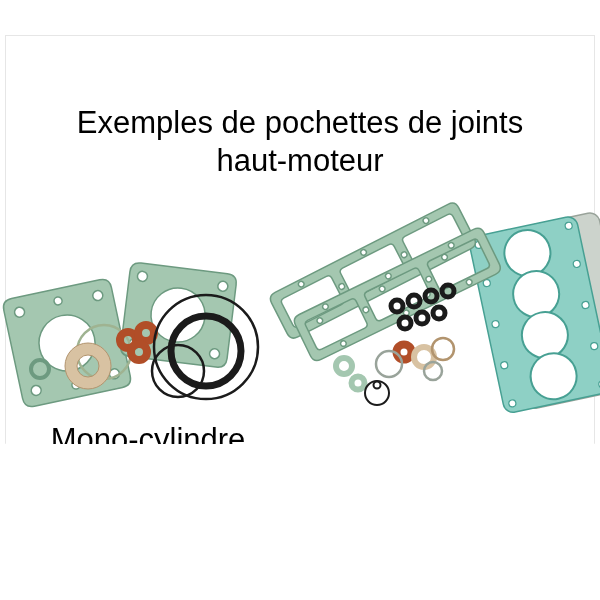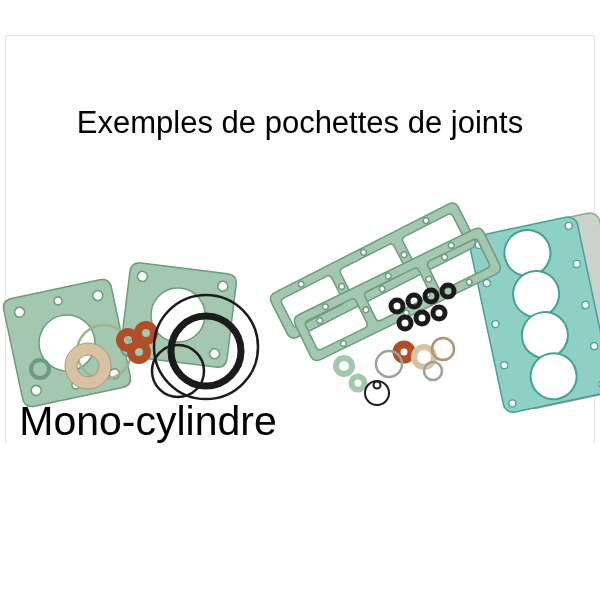--- a/index.html
+++ b/index.html
@@ -26,22 +26,22 @@
   .frame{
     position:absolute;left:5px;top:35px;width:588px;height:528px;
     border:1px solid #e6e6e6;pointer-events:none;
   }
   .title{
     position:absolute;top:104px;left:0;width:600px;
     text-align:center;color:var(--text);
     font-size:31px;line-height:38px;font-weight:400;
   }
   .caption{
-    position:absolute;top:398px;transform:translateX(-50%);
-    color:var(--text);font-size:41px;white-space:nowrap;text-align:right;
+    position:absolute;top:422px;transform:translateX(-50%);
+    color:var(--text);font-size:31px;white-space:nowrap;text-align:right;
   }
   .caption.mono{left:148px;}
   .caption.multi{left:445px;}
   svg.scene{position:absolute;left:0;top:0;}
 
   
   .gg{fill:var(--gasket-green);stroke:var(--gasket-green-dark);stroke-width:1.5;fill-rule:evenodd;}
   .teal{fill:var(--gasket-teal);stroke:var(--gasket-teal-dark);stroke-width:1.5;}
   .bore{fill:#ffffff;stroke:var(--gasket-teal-dark);stroke-width:2;}
   .hole{fill:#ffffff;stroke:var(--gasket-teal-dark);stroke-width:1.2;}
@@ -64,20 +64,21 @@
 </style>
 </head>
 <body>
 
 <div class="stage">
 
   <div class="frame"></div>
 
   <div class="title">
     <div>Exemples de pochettes de joints</div>
+    <div>haut-moteur</div>
   </div>
 
   <svg class="scene" width="600" height="600" viewBox="0 0 600 600">
     <defs>
       <path id="rocker" d="M8 0 H202 Q210 0 210 8 V42 Q210 50 202 50 H8 Q0 50 0 42 V8 Q0 0 8 0 Z M13 9 H61 Q65 9 65 13 V37 Q65 41 61 41 H13 Q9 41 9 37 V13 Q9 9 13 9 Z M79 9 H131 Q135 9 135 13 V37 Q135 41 131 41 H79 Q75 41 75 37 V13 Q75 9 79 9 Z M149 9 H197 Q201 9 201 13 V37 Q201 41 197 41 H149 Q145 41 145 37 V13 Q145 9 149 9 Z M37.8 4.5 a2.8 2.8 0 1 1 -5.6 0 a2.8 2.8 0 1 1 5.6 0 Z M107.8 4.5 a2.8 2.8 0 1 1 -5.6 0 a2.8 2.8 0 1 1 5.6 0 Z M177.8 4.5 a2.8 2.8 0 1 1 -5.6 0 a2.8 2.8 0 1 1 5.6 0 Z M37.8 45.5 a2.8 2.8 0 1 1 -5.6 0 a2.8 2.8 0 1 1 5.6 0 Z M107.8 45.5 a2.8 2.8 0 1 1 -5.6 0 a2.8 2.8 0 1 1 5.6 0 Z M177.8 45.5 a2.8 2.8 0 1 1 -5.6 0 a2.8 2.8 0 1 1 5.6 0 Z M72.8 25 a2.8 2.8 0 1 1 -5.6 0 a2.8 2.8 0 1 1 5.6 0 Z M142.8 25 a2.8 2.8 0 1 1 -5.6 0 a2.8 2.8 0 1 1 5.6 0 Z"></path>
     </defs>
 
     <g>
 
       <g transform="translate(476,242) rotate(-13)">

